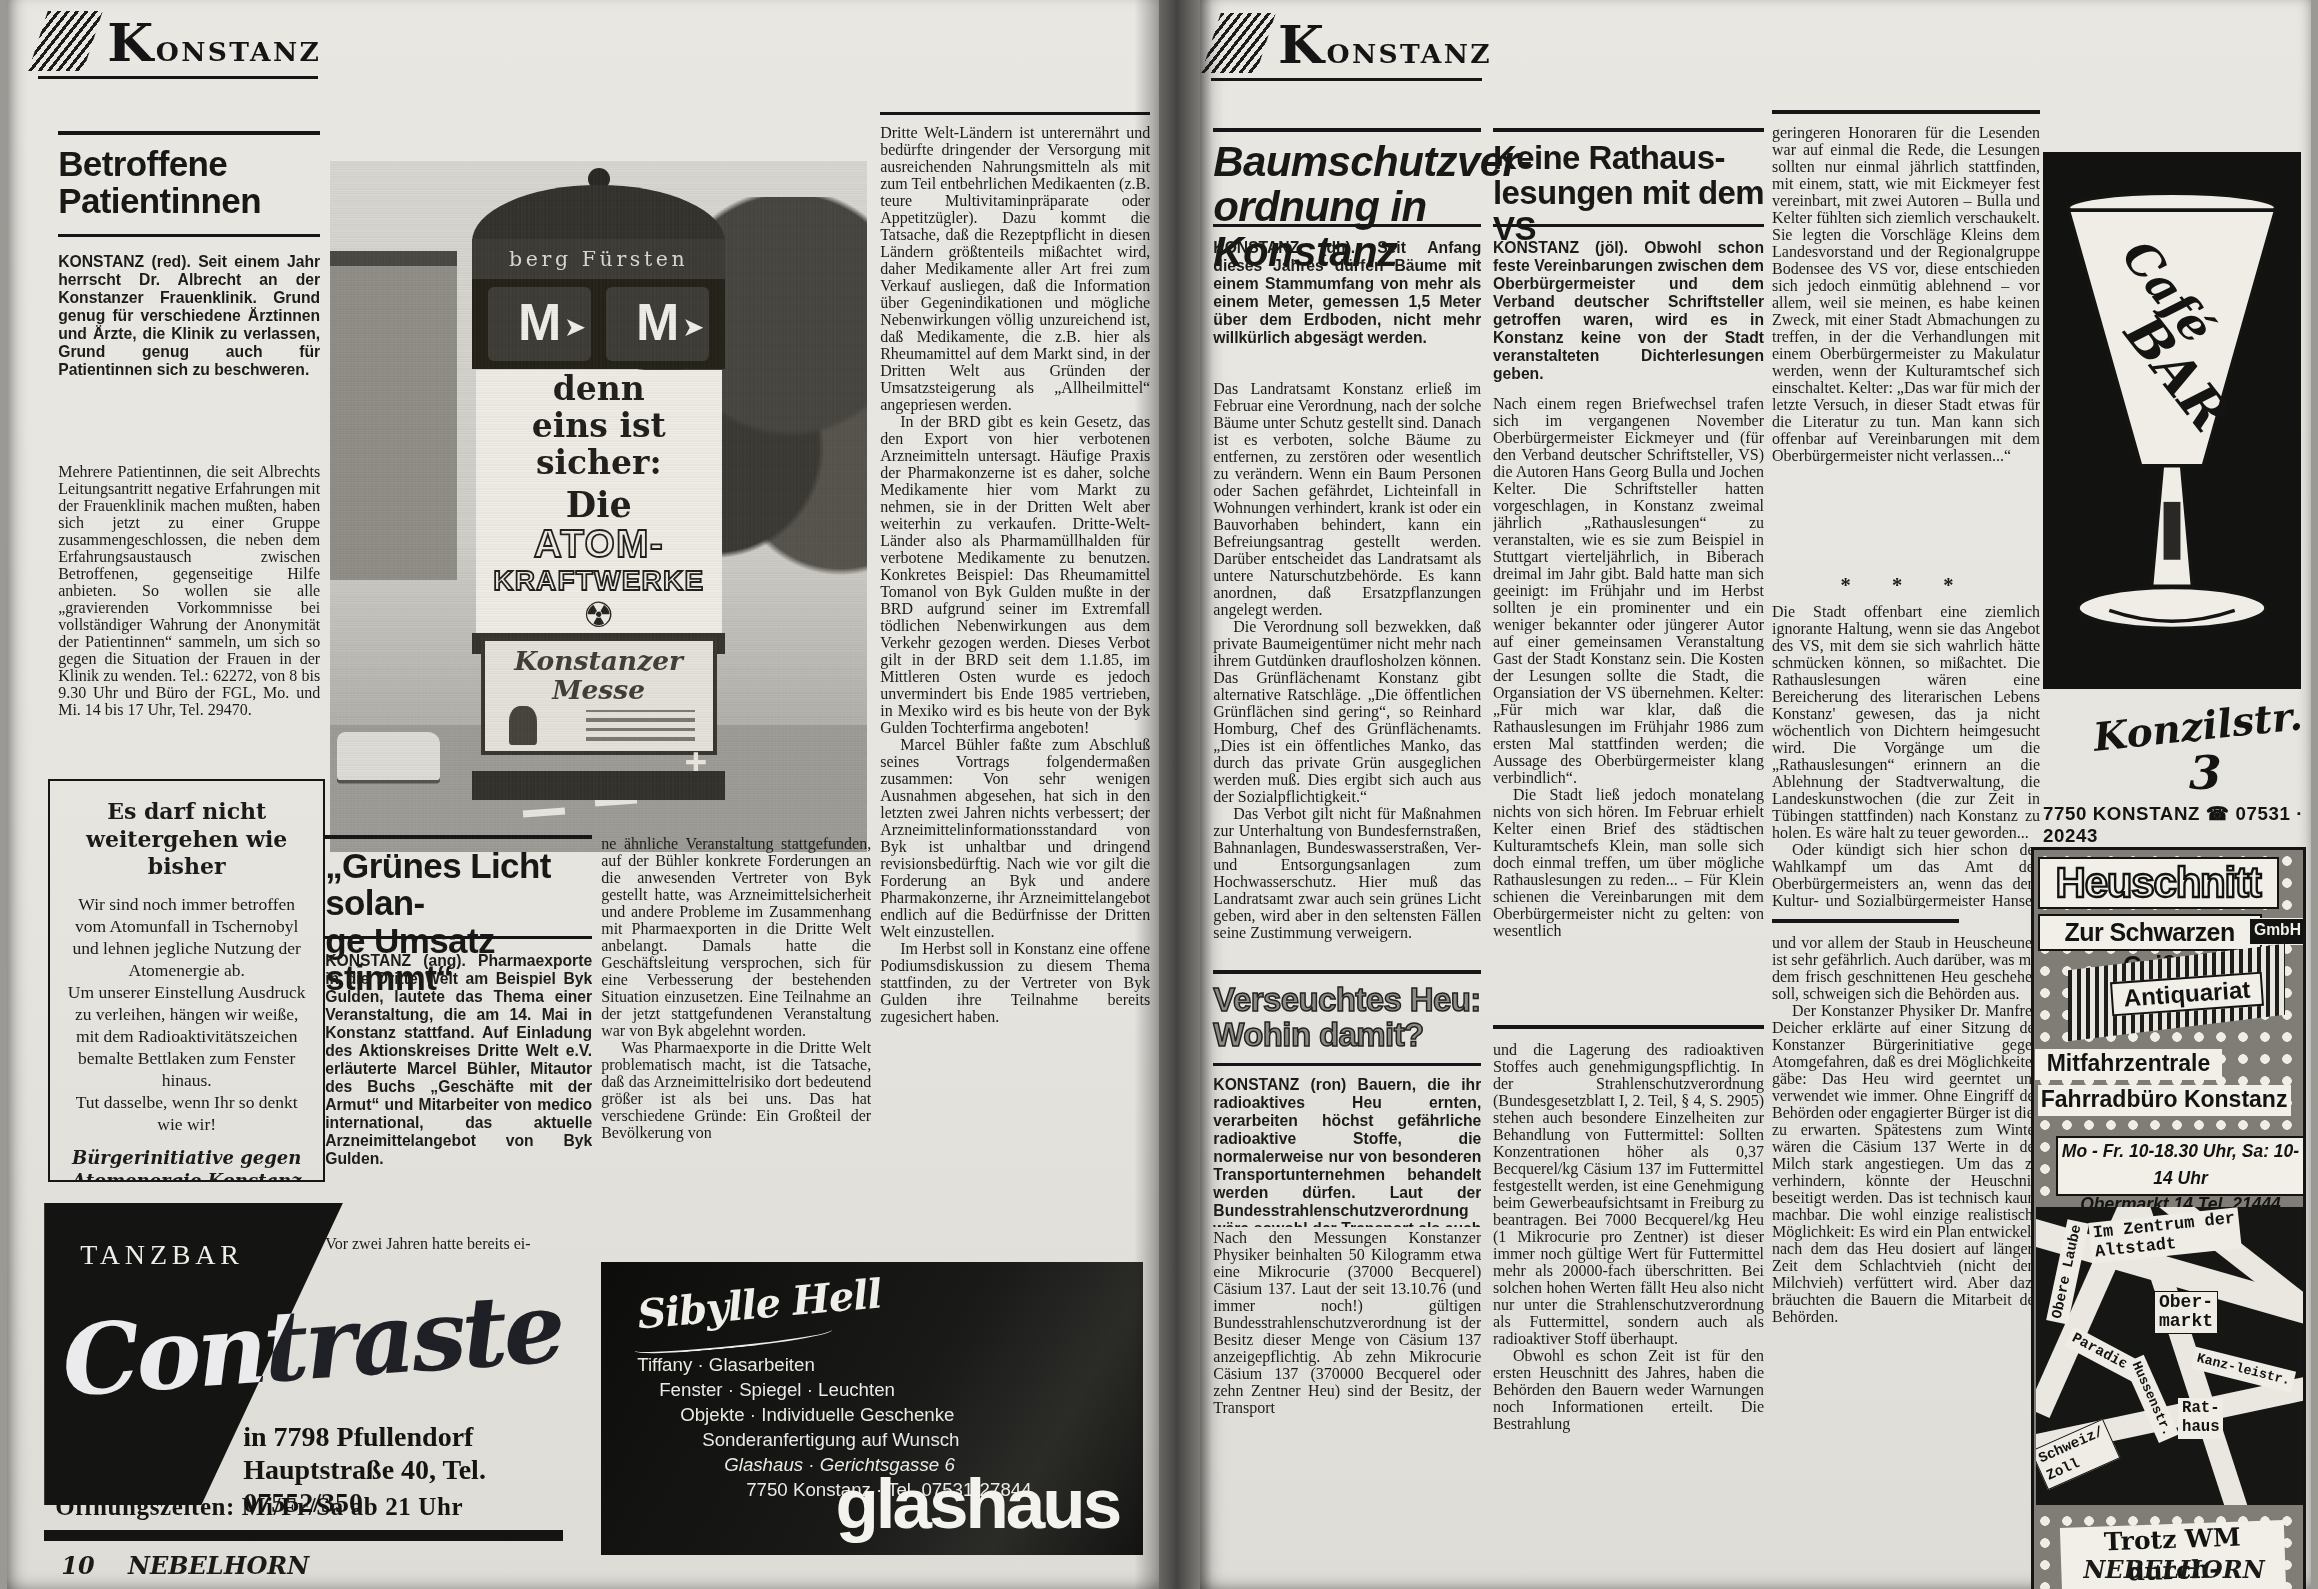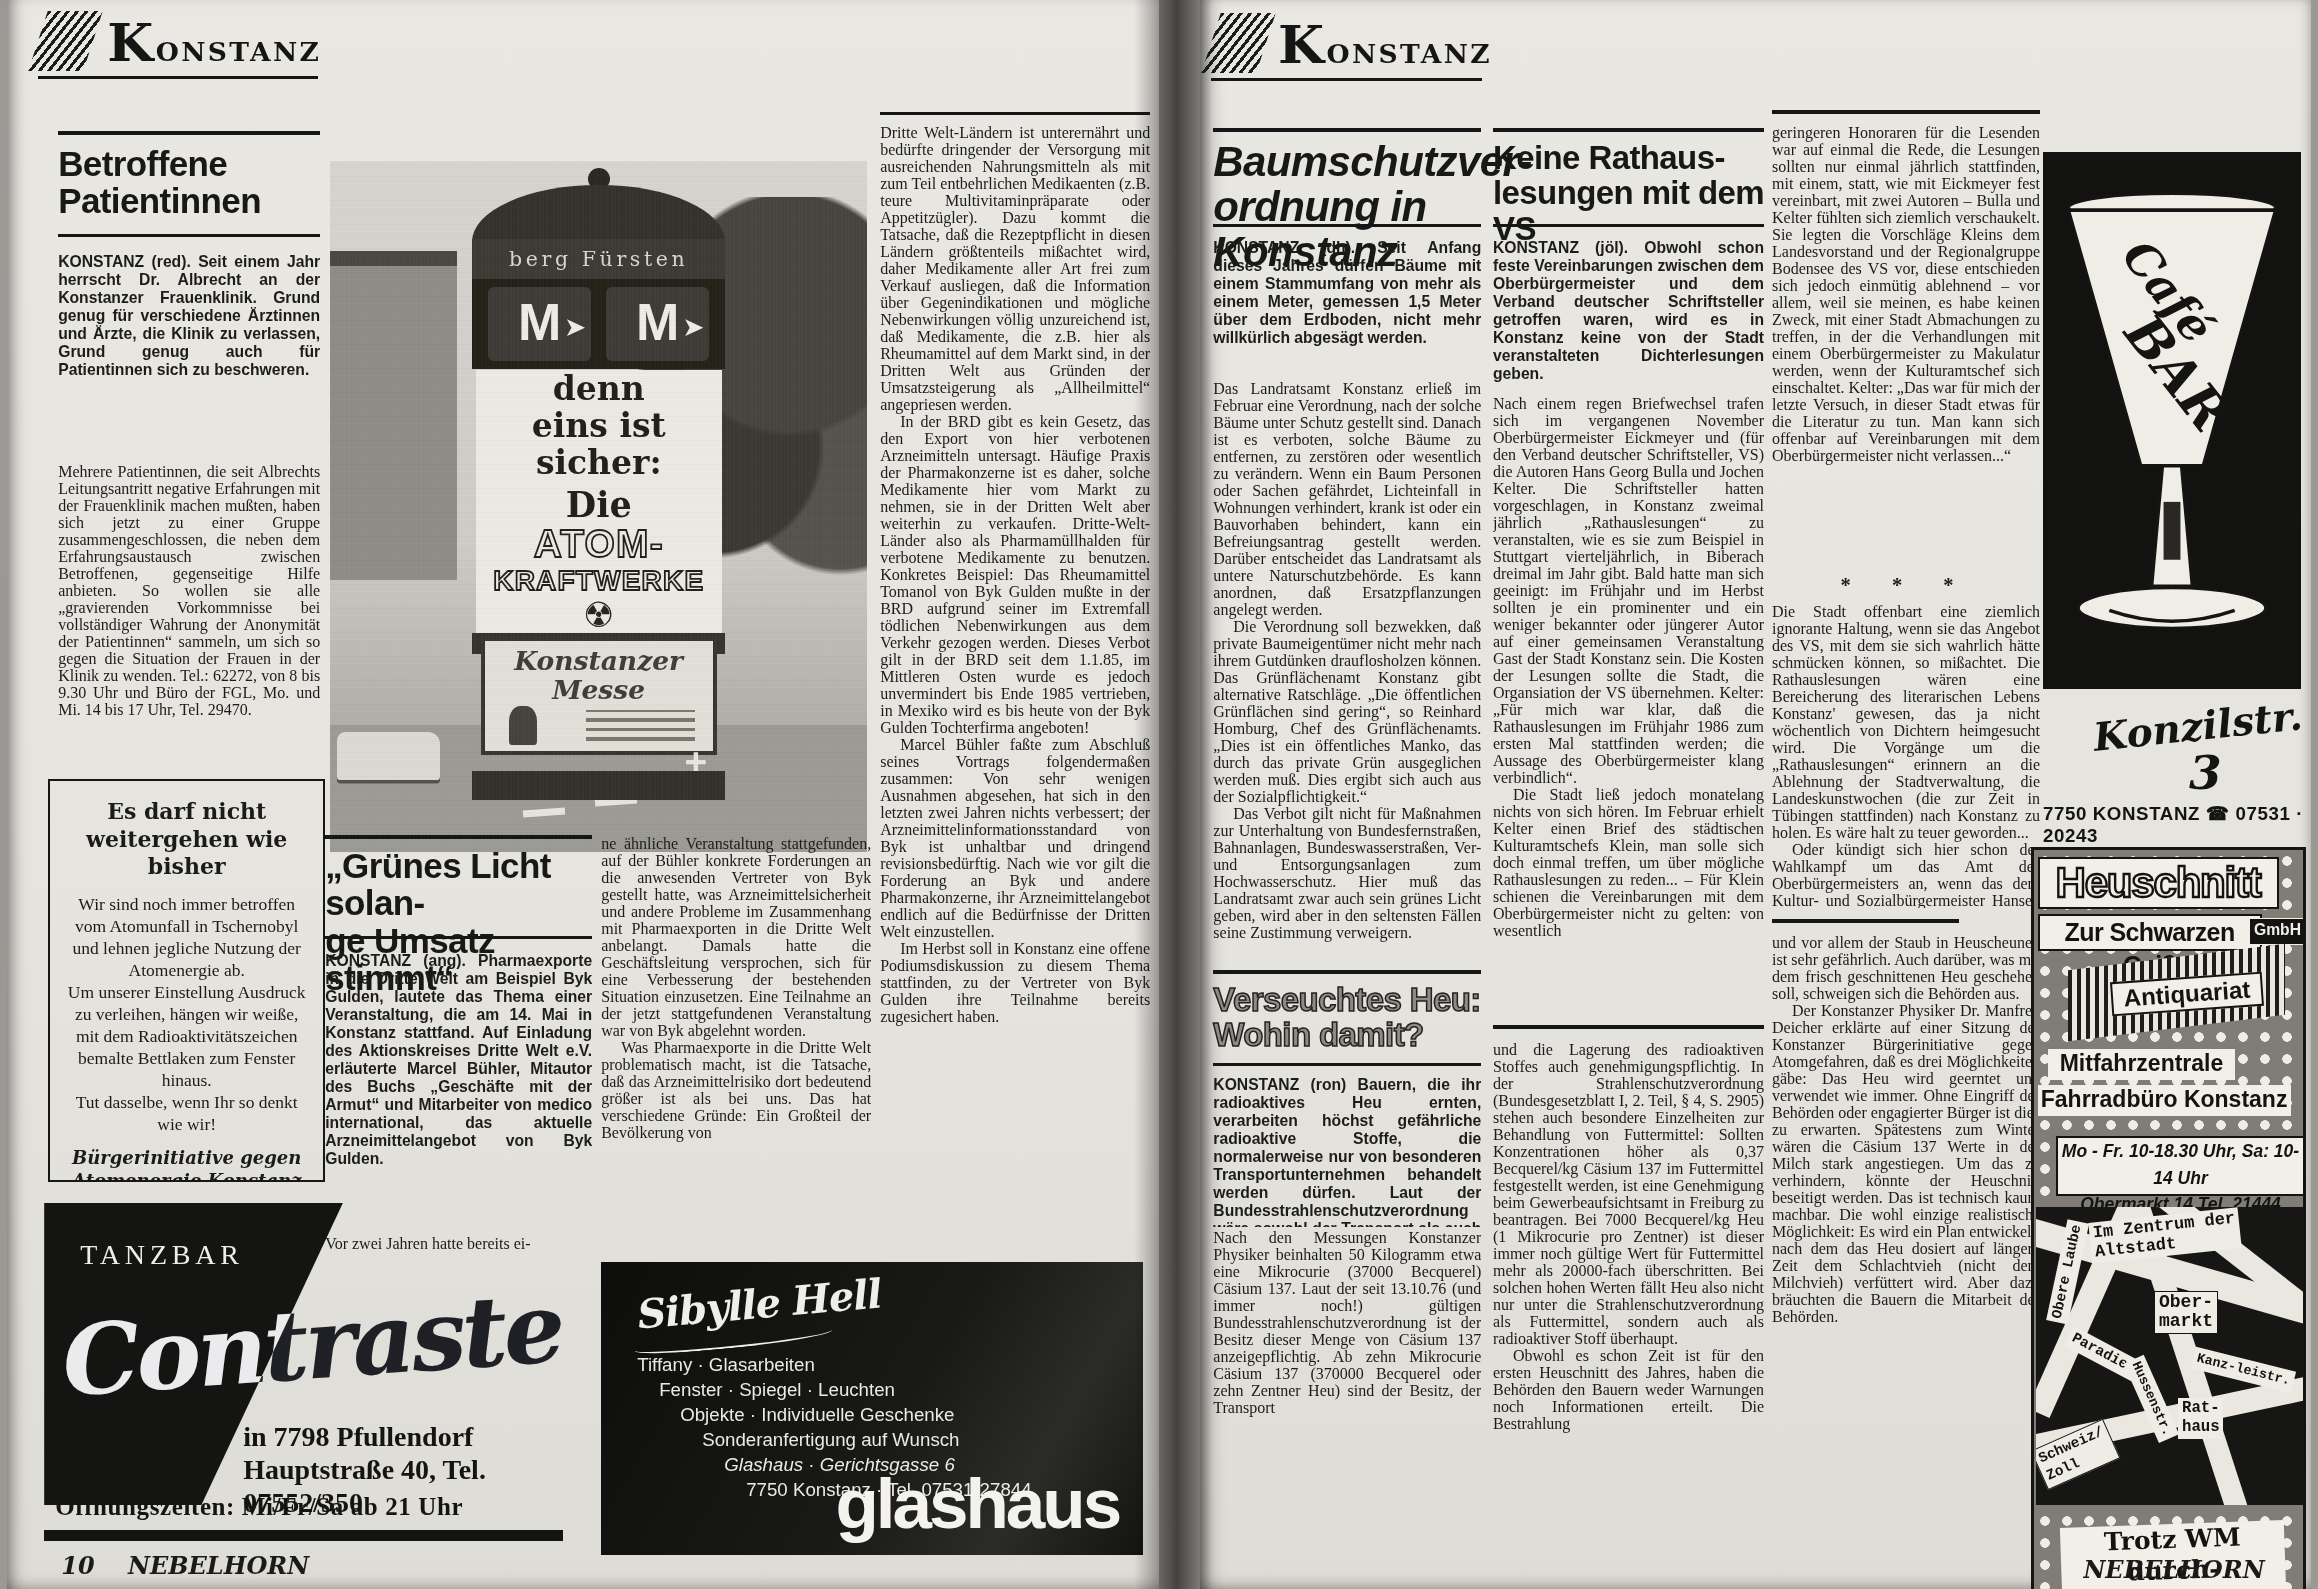--- a/index.html
+++ b/index.html
@@ -123,21 +123,21 @@
   .white-box{position:absolute;background:#f1efe8;border:2.4px solid #131311;box-sizing:border-box;
      font-family:"Liberation Sans",sans-serif;font-weight:bold;color:#131311;text-align:center;}
   #bl-title{left:3.6px;top:7.2px;width:241px;height:52px;font-size:42px;line-height:48px;letter-spacing:-1.2px;
      color:#f1efe8;-webkit-text-stroke:2.4px #131311;}
   #bl-sub{left:3.6px;top:64px;width:224px;height:37px;font-size:25px;line-height:33px;letter-spacing:-0.6px;}
   #bl-gmbh{left:215px;top:68px;width:55px;height:25px;background:#131311;color:#f1efe8;border:1.8px solid #f1efe8;
      font-size:15.7px;line-height:22px;font-family:"Liberation Sans",sans-serif;font-weight:bold;text-align:center;position:absolute;}
   #bl-stripes{position:absolute;left:34px;top:107px;width:217px;height:71px;transform:skewY(-7deg);
      background:repeating-linear-gradient(90deg,#1d1d1b 0 4.2px,#e9e7e0 4.2px 9px);}
   #bl-anti{left:77px;top:127px;width:152px;height:34px;font-size:24px;line-height:29px;transform:rotate(-4deg);}
-  #bl-mit{left:14px;top:199px;width:187px;height:31px;font-size:23px;line-height:28px;border:none;}
+  #bl-mit{left:1px;top:199px;width:187px;height:31px;font-size:23px;line-height:28px;border:none;}
   #bl-fahr{left:3.6px;top:235px;width:253px;height:31px;font-size:23px;line-height:28px;border:none;}
   #bl-hours{left:22px;top:286px;width:249px;height:60px;font-size:17.5px;line-height:26.5px;font-style:italic;}
   #bl-map{position:absolute;left:2.4px;top:357px;width:268px;height:298px;background:#161614;overflow:hidden;}
   .street{position:absolute;background:#e9e7e0;}
   .maplabel{position:absolute;font-family:"Liberation Mono",monospace;font-weight:bold;color:#131311;
      background:#eeece5;padding:1.2px 3.6px;font-size:17px;line-height:19.3px;white-space:pre-line;}
   #bl-bottom{left:26.5px;top:674px;width:224px;height:70px;font-family:"DejaVu Serif",serif;font-weight:bold;
      font-size:25px;line-height:31px;transform:rotate(-2deg);border:none;white-space:pre-line;}
   .footer{font-family:"DejaVu Serif",serif;font-weight:bold;font-style:italic;font-size:24px;color:#1a1a18;}
   .stars{font-size:20.5px;letter-spacing:18px;text-align:center;font-weight:bold;}

